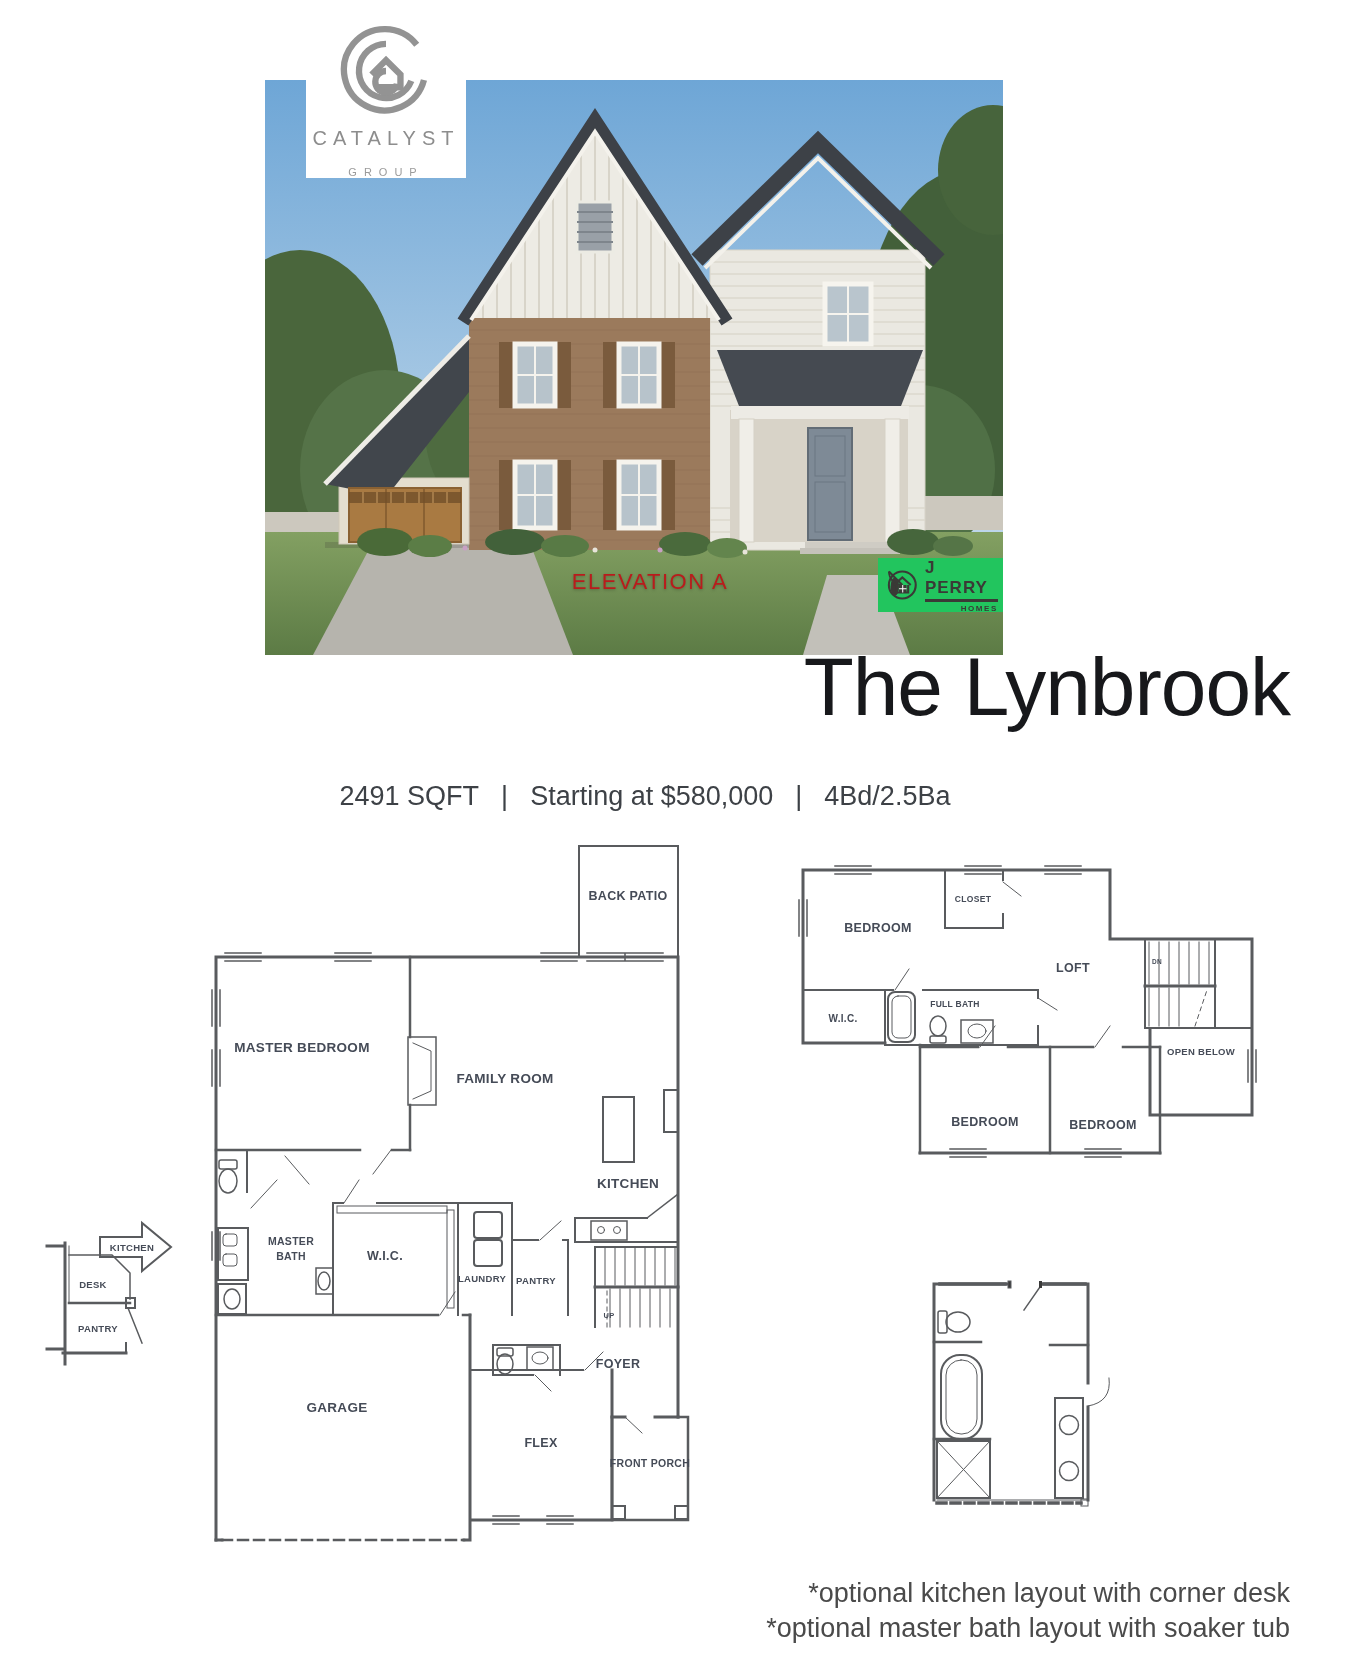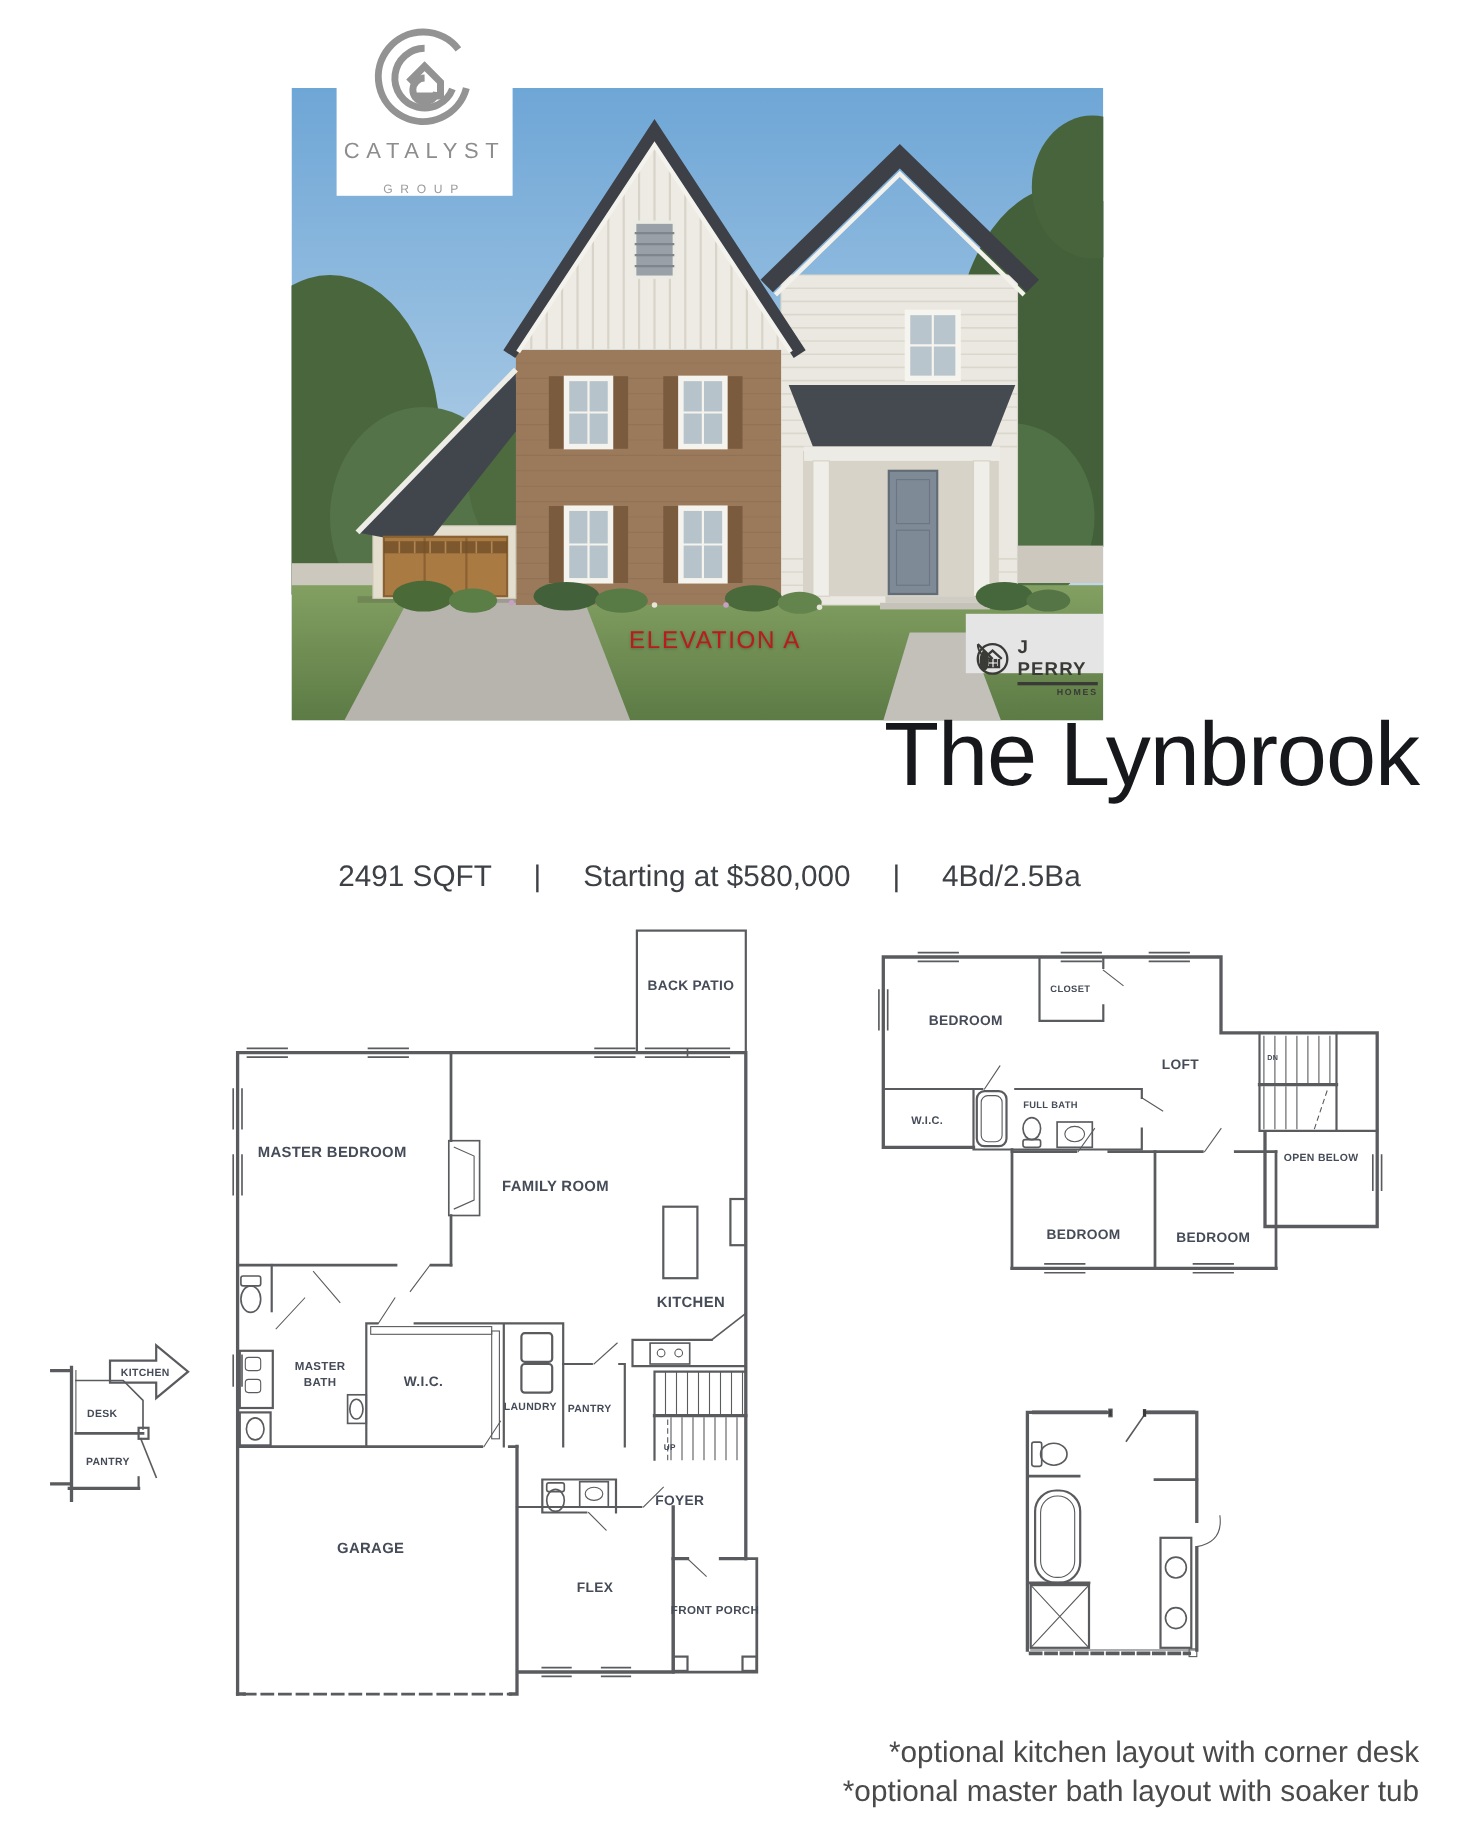--- a/index.html
+++ b/index.html
@@ -5,36 +5,36 @@
   html,body { margin:0; padding:0; background:#ffffff; }
   .page { position:relative; width:1348px; height:1668px; background:#fff;
           font-family:"Liberation Sans","DejaVu Sans",sans-serif; overflow:hidden; }
 
   
   .photo { position:absolute; left:265px; top:80px; width:738px; height:575px; }
   .photo-svg { display:block; width:738px; height:575px; }
   .elev { position:absolute; left:385px; top:489px; transform:translateX(-50%);
           color:#b91c1c; font-size:22px; letter-spacing:1.5px; font-weight:400;
           text-shadow:0 1px 3px rgba(0,0,0,.25); white-space:nowrap; }
-  .jperry { position:absolute; left:613px; top:478px; width:125px; height:54px; background:#e5e5e5;
-            display:flex; justify-content:center; gap:5px; box-sizing:border-box; padding:21px 5px; }
+  .jperry { position:absolute; left:613px; top:478px; width:125px; height:54px; background:#22c55e;
+            display:flex; align-items:center; justify-content:center; gap:5px; box-sizing:border-box; padding:21px 5px; }
   .jp-text { display:flex; flex-direction:column; align-items:flex-end; }
   .jp-name { font-size:17px; font-weight:bold; color:#3a3a36; letter-spacing:1px;
              border-bottom:3px solid #3a3a36; padding-bottom:1px; }
   .jp-sub  { font-size:8px; font-weight:bold; color:#3a3a36; letter-spacing:1.6px; margin-top:2px; }
 
   
   .catalyst { position:absolute; left:306px; top:0; width:160px; height:178px; background:#fff; z-index:3;
               display:flex; flex-direction:column; align-items:center; box-sizing:border-box; padding-top:24px; }
   .cat-name { font-size:20px; letter-spacing:6px; color:#8d8d8d; margin-top:9px; }
   .cat-sub  { font-size:11px; letter-spacing:7px; color:#9b9b9b; margin-top:16px; }
 
   .centered { position:absolute; left:0; width:1290px; text-align:right; }
   .title { top:640px; font-size:82px; font-weight:300; color:#17181b; letter-spacing:-1px; }
-  .specs { top:781px; font-size:27px; color:#3d4146; display:flex; justify-content:center; gap:16px; }
+  .specs { top:781px; font-size:27px; color:#3d4146; display:flex; justify-content:center; gap:0; }
   .specs span { padding:0 11px; white-space:nowrap; }
   .notes { top:1576px; font-size:27px; color:#4a4a4a; line-height:35px; font-weight:300; }
 
   
   svg.plan { position:absolute; overflow:visible; }
   .plan path, .plan rect, .plan ellipse, .plan circle, .plan polygon, .plan line, .plan polyline
         { stroke:#595b5e; fill:none; stroke-linecap:square; }
   .w1{stroke-width:1}.w15{stroke-width:1.5}.w2{stroke-width:2}.w25{stroke-width:2.5}
   .w3{stroke-width:3}.w35{stroke-width:3.5}
   .dash{stroke-dasharray:10 6}.dash2{stroke-dasharray:4 4}

